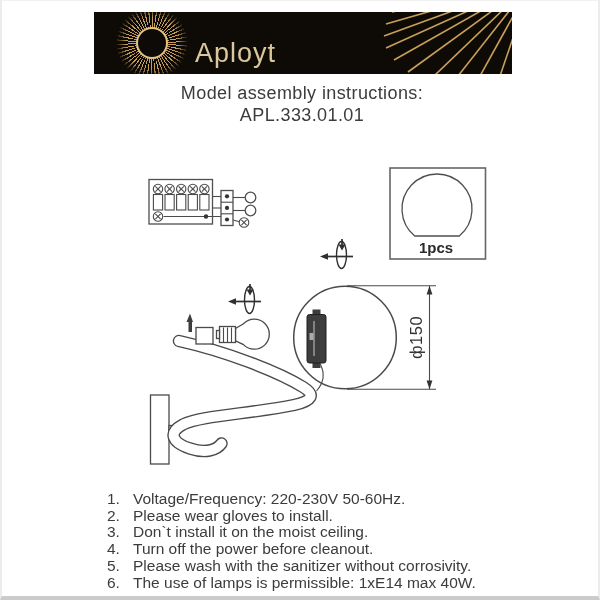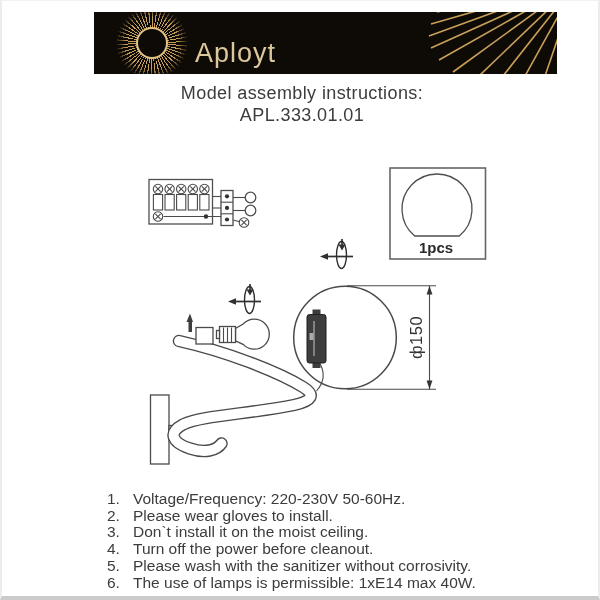--- a/index.html
+++ b/index.html
@@ -2,21 +2,21 @@
 <html style="--banner-bg: #0e0b07; --gold: #c9a05a; --gold-light: #dcc69c; --text: #3c3c3c; --line: #4a4a4a;"><head>
 <meta charset="utf-8">
 <style>
   html,body{margin:0;padding:0;background:#fff;}
   .page{position:relative;width:600px;height:600px;background:#fff;overflow:hidden;
         box-sizing:border-box;border-left:2px solid #ececec;border-right:2px solid #ececec;
         border-top:1px solid #f2f2f2;border-bottom:4px solid #cbcbcb;
         font-family:"Liberation Sans",sans-serif;}
   
   .banner{position:absolute;left:92px;top:11px;width:418px;height:62px;
-          background:var(--banner-bg,#0e0b07);overflow:hidden;padding-left:45px;}
+          background:var(--banner-bg,#0e0b07);overflow:hidden;}
   .sunburst{position:absolute;left:22px;top:-5px;width:72px;height:72px;border-radius:50%;
           background:repeating-conic-gradient(var(--gold,#c9a05a) 0deg 2.4deg,transparent 2.4deg 7.2deg);
           -webkit-mask:radial-gradient(circle,#000 50%,transparent 71%);
           mask:radial-gradient(circle,#000 50%,transparent 71%);}
   .sunburst-core{position:absolute;left:50%;top:50%;width:28px;height:28px;
           transform:translate(-50%,-50%);background:#0d0a07;border:2px solid #e3c284;
           border-radius:50%;}
   .brand{position:absolute;left:101px;top:26px;font-size:27px;letter-spacing:1px;
           color:var(--gold-light,#dcc69c);}
   .rays{position:absolute;right:0;top:0;}

